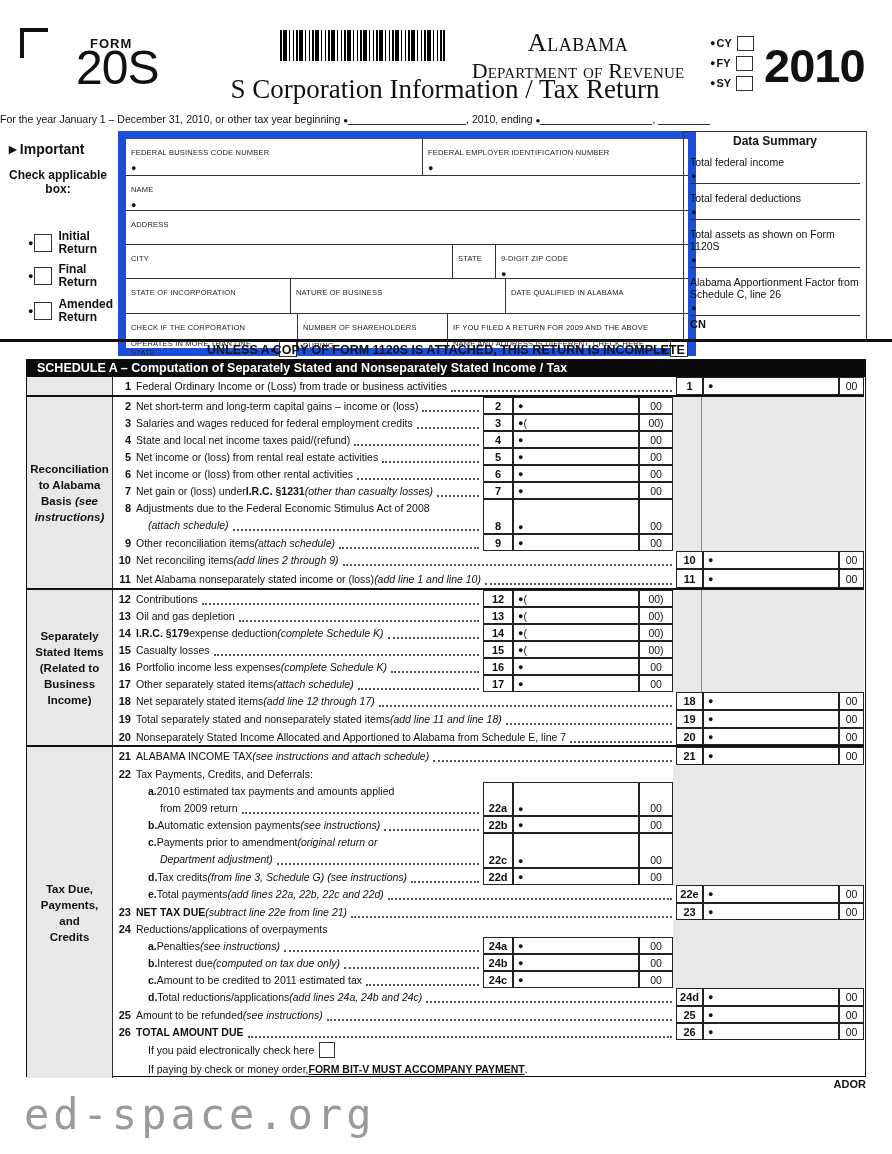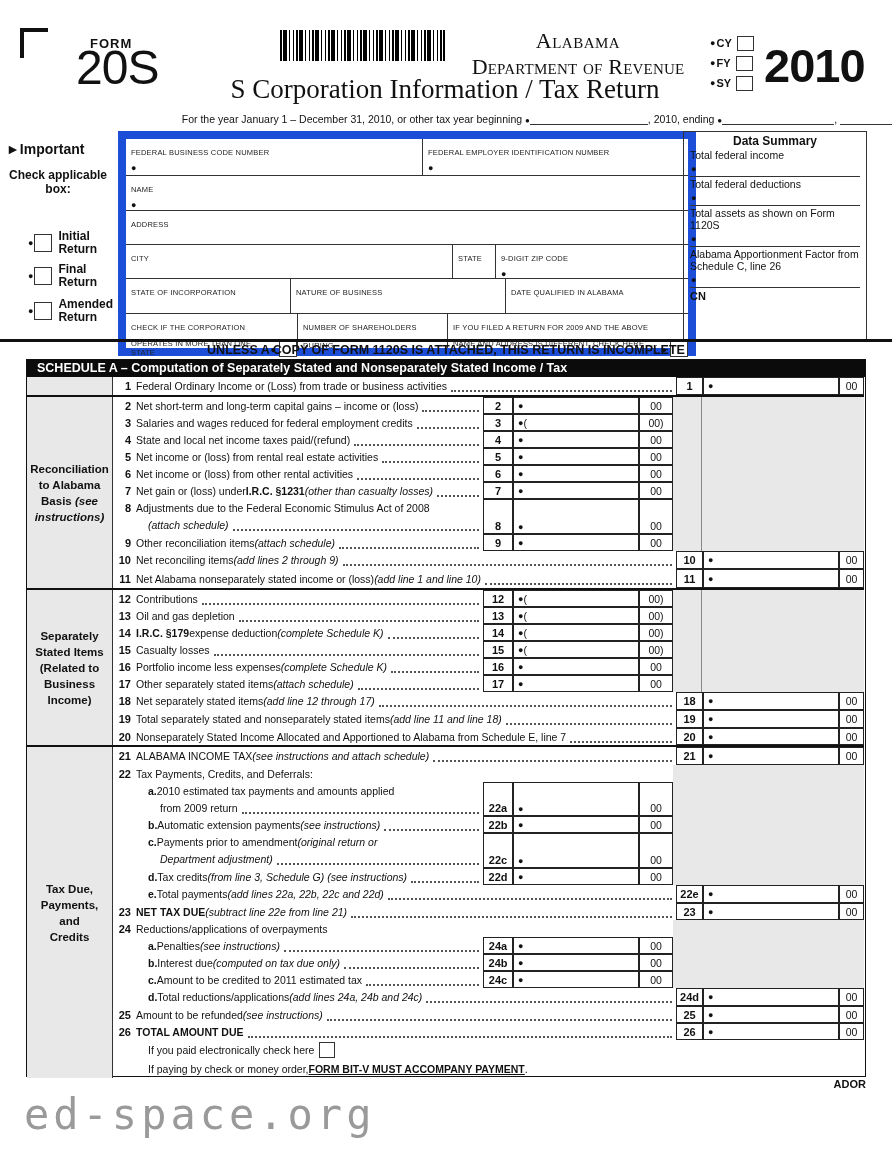--- a/index.html
+++ b/index.html
@@ -4,30 +4,30 @@
 <style>
   html,body{margin:0;padding:0;background:#fff;}
   #page{position:relative;width:892px;height:1154px;background:#ffffff;font-family:"Liberation Sans",sans-serif;color:#111;overflow:hidden;}
   .abs{position:absolute;}
   
   #corner{left:20px;top:28px;width:24px;height:26px;border-left:4px solid #111;border-top:4px solid #111;}
   #form-label{left:90px;top:36px;font-size:13px;font-weight:bold;letter-spacing:1px;}
   #form-number{left:76px;top:40px;font-size:48px;font-weight:normal;letter-spacing:-1px;}
   #barcode{left:280px;top:30px;width:165px;height:31px;background:repeating-linear-gradient(90deg,#000 0 2px,#fff 2px 3px,#000 3px 7px,#fff 7px 9px,#000 9px 10px,#fff 10px 13px,#000 13px 14px,#fff 14px 16px);}
   #agency{left:450px;top:28px;width:256px;text-align:center;font-family:"Liberation Serif",serif;font-variant:small-caps;}
-  #agency .l1{font-size:22px;letter-spacing:.5px;}
+  #agency .l1{font-size:26px;letter-spacing:.5px;}
   #agency .l2{font-size:22px;letter-spacing:.2px;}
   #main-title{left:180px;top:74px;width:530px;text-align:center;font-family:"Liberation Serif",serif;font-size:27px;}
   #period{left:710px;top:33px;width:60px;}
   .pcheck{display:flex;align-items:center;height:20px;}
   .pcheck .dot{font-size:9px;margin-right:1px;}
   .pcheck .plab{font-size:11px;font-weight:bold;margin-right:5px;}
   .pbox{width:15px;height:13px;border:1.5px solid #333;background:#fff;}
   #year{left:764px;top:38px;font-size:47px;font-weight:bold;letter-spacing:-1px;}
-  #taxyear-line{left:0;top:113px;width:892px;text-align:right;font-size:10.5px;}
+  #taxyear-line{left:0;top:113px;width:892px;text-align:left;font-size:10.5px;}
   .uline{display:inline-block;border-bottom:1px solid #333;height:10px;vertical-align:bottom;}
   .bdot{font-size:8px;}
   
   #important{left:6px;top:141px;font-size:14px;font-weight:bold;}
   #checkapp{left:8px;top:168px;width:100px;text-align:center;font-size:12px;font-weight:bold;line-height:14px;}
   .retopt{position:absolute;display:flex;align-items:center;}
   .retopt .dot{font-size:9px;margin-right:1px;}
   .retopt .rbox{width:16px;height:16px;border:1.5px solid #333;margin-right:6px;background:#fff;}
   .retopt .rlab{font-size:12px;font-weight:bold;width:62px;line-height:13px;}
   
@@ -36,21 +36,21 @@
   .idcell{position:absolute;top:0;height:100%;border-right:1px solid #333;box-sizing:border-box;padding:2px 0 0 5px;}
   .idcell.last{border-right:none;}
   .idlab{font-size:7.5px;color:#222;letter-spacing:.2px;}
   .idcell .bdot{display:block;margin-top:4px;font-size:9px;}
   .idline2{font-size:7.5px;margin-top:5px;display:flex;align-items:center;}
   .sqbox{display:inline-block;width:17px;height:15px;border:1.5px solid #333;background:#fff;margin-left:3px;vertical-align:middle;}
   .hborder{border-bottom:1px solid #333;box-sizing:border-box;}
   
   #datasummary{left:683px;top:131px;width:184px;height:209px;border:1.5px solid #333;box-sizing:border-box;padding:2px 6px 0 6px;}
   #datasummary .ds-title{text-align:center;font-weight:bold;font-size:12px;}
-  .ds-item{font-size:10.5px;line-height:12px;margin-top:1px;}
+  .ds-item{font-size:10.5px;line-height:12px;margin-top:8px;}
   .ds-line{border-bottom:1px solid #333;padding:2px 0 1px 1px;font-size:9px;}
   .ds-cn{font-weight:bold;font-size:11px;margin-top:2px;}
   
   #notice-rule{left:0;top:339px;width:892px;height:3px;background:#111;}
   #notice{left:0;top:343px;width:892px;text-align:center;font-weight:bold;font-size:12.5px;}
   
   #schedA{left:26px;top:359px;width:840px;height:718px;border:1.5px solid #111;box-sizing:border-box;background:#fff;}
   #schedA-bar{position:absolute;left:0;top:0;width:100%;height:17px;background:#0b0b0b;color:#fff;font-weight:bold;font-size:12.5px;line-height:17px;padding-left:10px;box-sizing:border-box;}
   .sbcell{position:absolute;left:0;width:86px;background:#e8e8e8;border-right:1px solid #333;box-sizing:border-box;display:flex;flex-direction:column;justify-content:center;text-align:center;font-weight:bold;font-size:11.5px;line-height:16px;}
   #rows{position:absolute;left:86px;top:17px;width:751px;}

